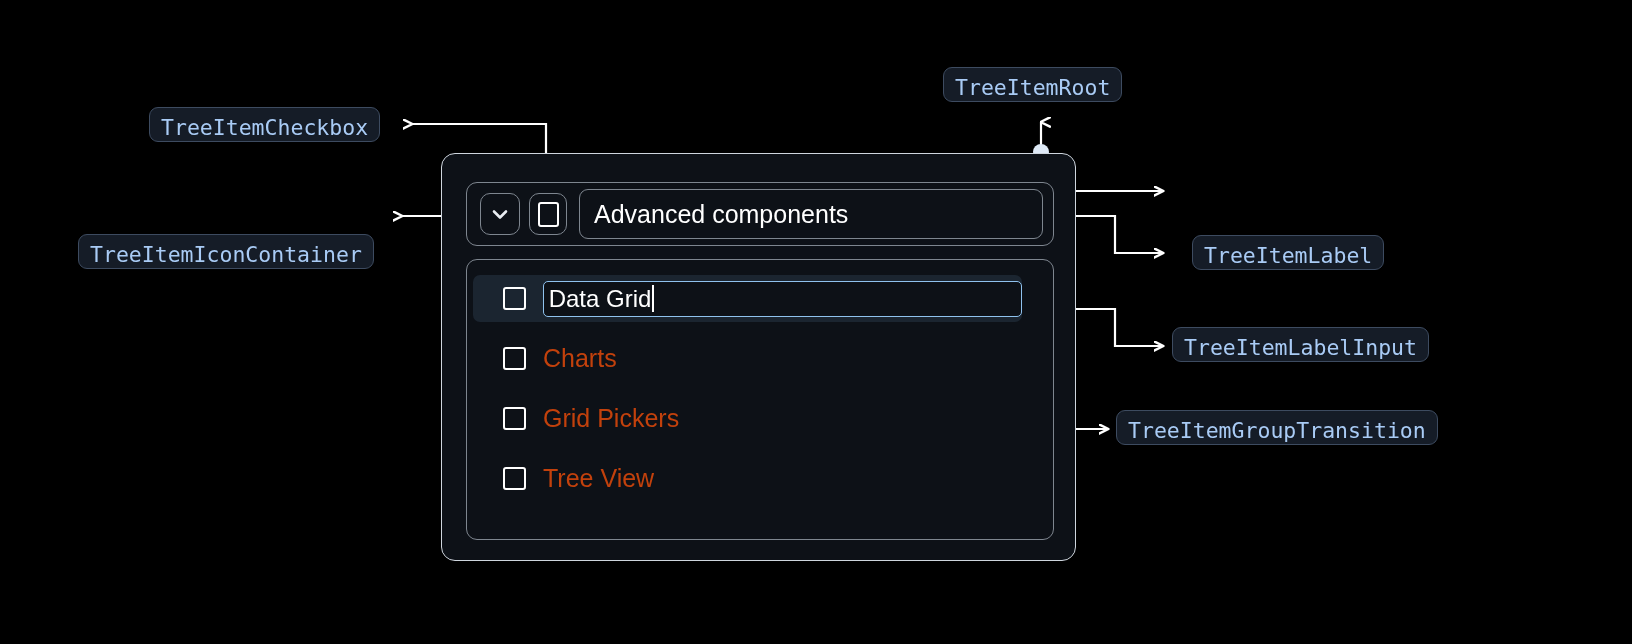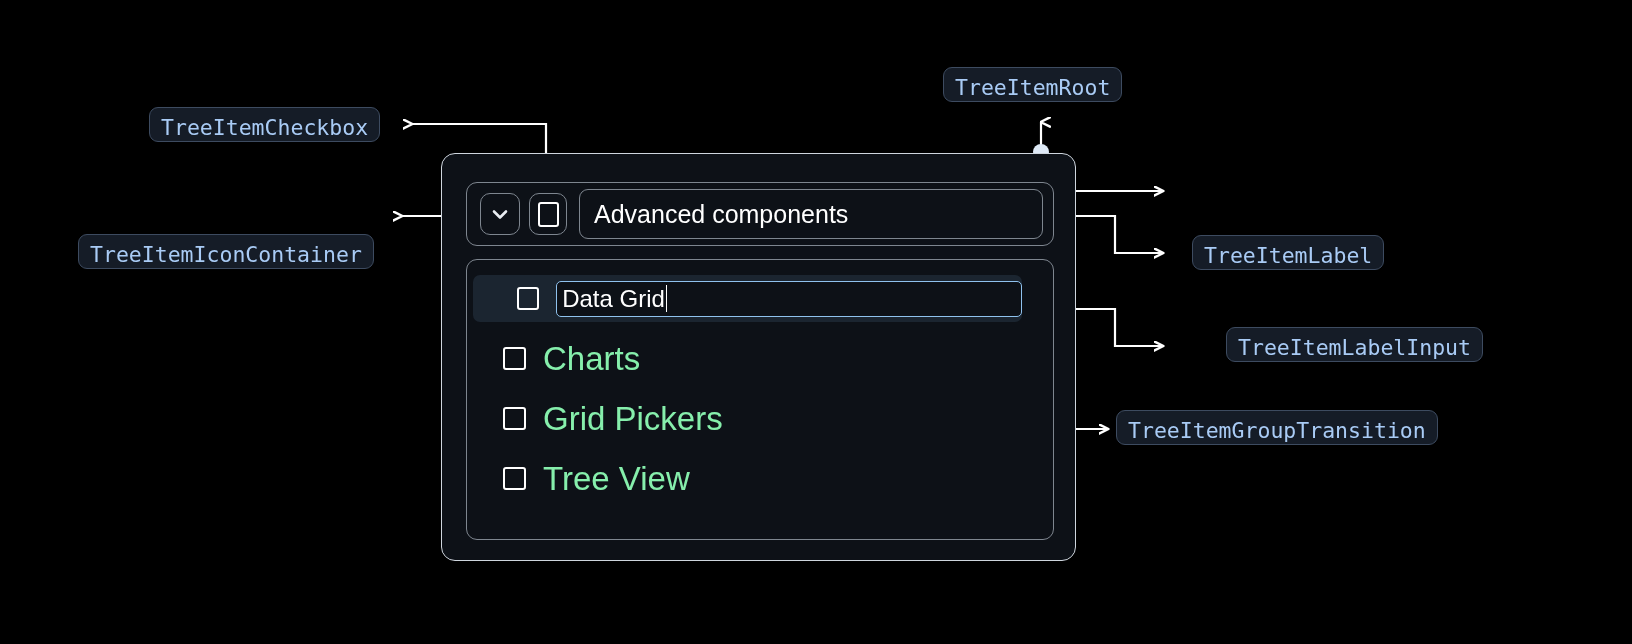--- a/index.html
+++ b/index.html
@@ -141,27 +141,27 @@
     align-items: center;
     height: 47px;
     margin: 0 0 13px 0;
     padding-left: 36px;
     box-sizing: border-box;
   }
   .leaf-row.selected {
     background: #1b2530;
     border-radius: 7px;
     margin-left: 6px;
-    padding-left: 44px;
+    padding-left: 30px;
     width: 549px;
   }
   .leaf-label {
     margin-left: 17px;
-    color: #86efac;
-    font-size: 33px;
+    color: #c2410c;
+    font-size: 25px;
     line-height: 1;
   }
   #label-input {
     margin-left: 17px;
     width: 487px;
     height: 36px;
     box-sizing: border-box;
     background: #0d1117;
     border: 1.4px solid #8fc2ee;
     border-radius: 5px;
@@ -228,21 +228,21 @@
 
   <div class="chip" style="left:149px; top:107px;text-align:center;">TreeItemCheckbox</div>
 
   <div class="chip" style="left:78px; top:198px;margin-top:36px;">TreeItemIconContainer</div>
 
   <div class="chip" style="left:943px; top:67px;">TreeItemRoot</div>
 
 
   <div class="chip" style="left:1172px; top:235px;margin-left:20px;">TreeItemLabel</div>
 
-  <div class="chip" style="left:1226px; top:327px;text-align:center;">TreeItemLabelInput</div>
+  <div class="chip" style="left:1172px; top:327px;text-align:center;">TreeItemLabelInput</div>
 
   <div class="chip" style="left:1116px; top:410px;text-align:right;">TreeItemGroupTransition</div>
 
   <div id="root-box">
 
     <div id="content-box">
 
       <div class="icon-container">
         <span>
           <svg width="26" height="26" viewBox="0 0 26 26">

